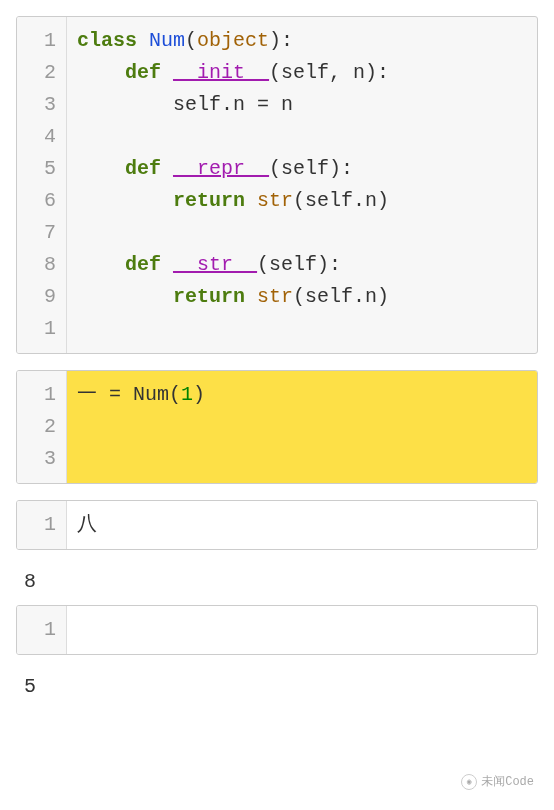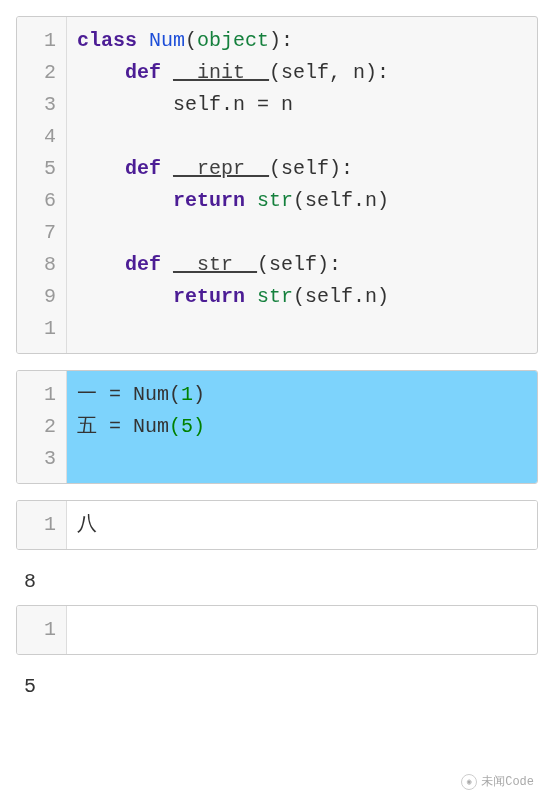--- a/index.html
+++ b/index.html
@@ -35,24 +35,24 @@
       min-width: 50px;
       line-height: 1.6;
     }
     .code {
       padding: 8px 10px;
       line-height: 1.6;
       white-space: pre;
       flex: 1;
       color: #333;
     }
-    .kw { color: #4c1d95; font-weight: bold; }
+    .kw { color: #4d7c0f; font-weight: bold; }
     .cls { color: #1d4ed8; }
-    .dunder { color: #404040; text-decoration: underline; text-align: right; }
-    .builtin { color: #15803d; }
+    .dunder { color: #a21caf; text-decoration: underline; text-align: right; }
+    .builtin { color: #a16207; }
     .num { color: #008000; }
     .output {
       padding: 4px 8px 12px 8px;
       font-size: 20px;
       color: #333;
     }
     .watermark {
       position: fixed;
       bottom: 20px;
       right: 20px;
@@ -92,21 +92,21 @@
         <div>1</div>
       </div>
       <div class="code"><div><span class="kw">class </span><span class="cls">Num</span><span>(</span><span class="builtin">object</span><span>):</span></div><div><span>    </span><span class="kw">def </span><span class="dunder">__init__</span><span>(self, n):</span></div><div><span>        self.n = n</span></div><div>&nbsp;</div><div><span>    </span><span class="kw">def </span><span class="dunder">__repr__</span><span>(self):</span></div><div><span>        </span><span class="kw">return </span><span class="builtin">str</span><span>(self.n)</span></div><div>&nbsp;</div><div><span>    </span><span class="kw">def </span><span class="dunder">__str__</span><span>(self):</span></div><div><span>        </span><span class="kw">return </span><span class="builtin">str</span><span>(self.n)</span></div><div>&nbsp;</div></div>
     </div>
     <div class="cell cell-white">
       <div class="gutter">
         <div>1</div>
         <div>2</div>
         <div>3</div>
       </div>
-      <div class="code" style="background: #7dd3fc;"><div><span>一 = Num(</span><span class="num">1</span><span>)</span></div><div><span>五 = Num</span><span class="num">(5)</span></div></div>
+      <div class="code" style="background: #fde047;"><div><span>一 = Num(</span><span class="num">1</span><span>)</span></div></div>
     </div>
     <div class="cell cell-white">
       <div class="gutter">
         <div>1</div>
       </div>
       <div class="code" style="background: rgb(255, 255, 255);"><div><span>八</span></div></div>
     </div>
     <div class="output">8</div>
     <div class="cell cell-white">
       <div class="gutter">

